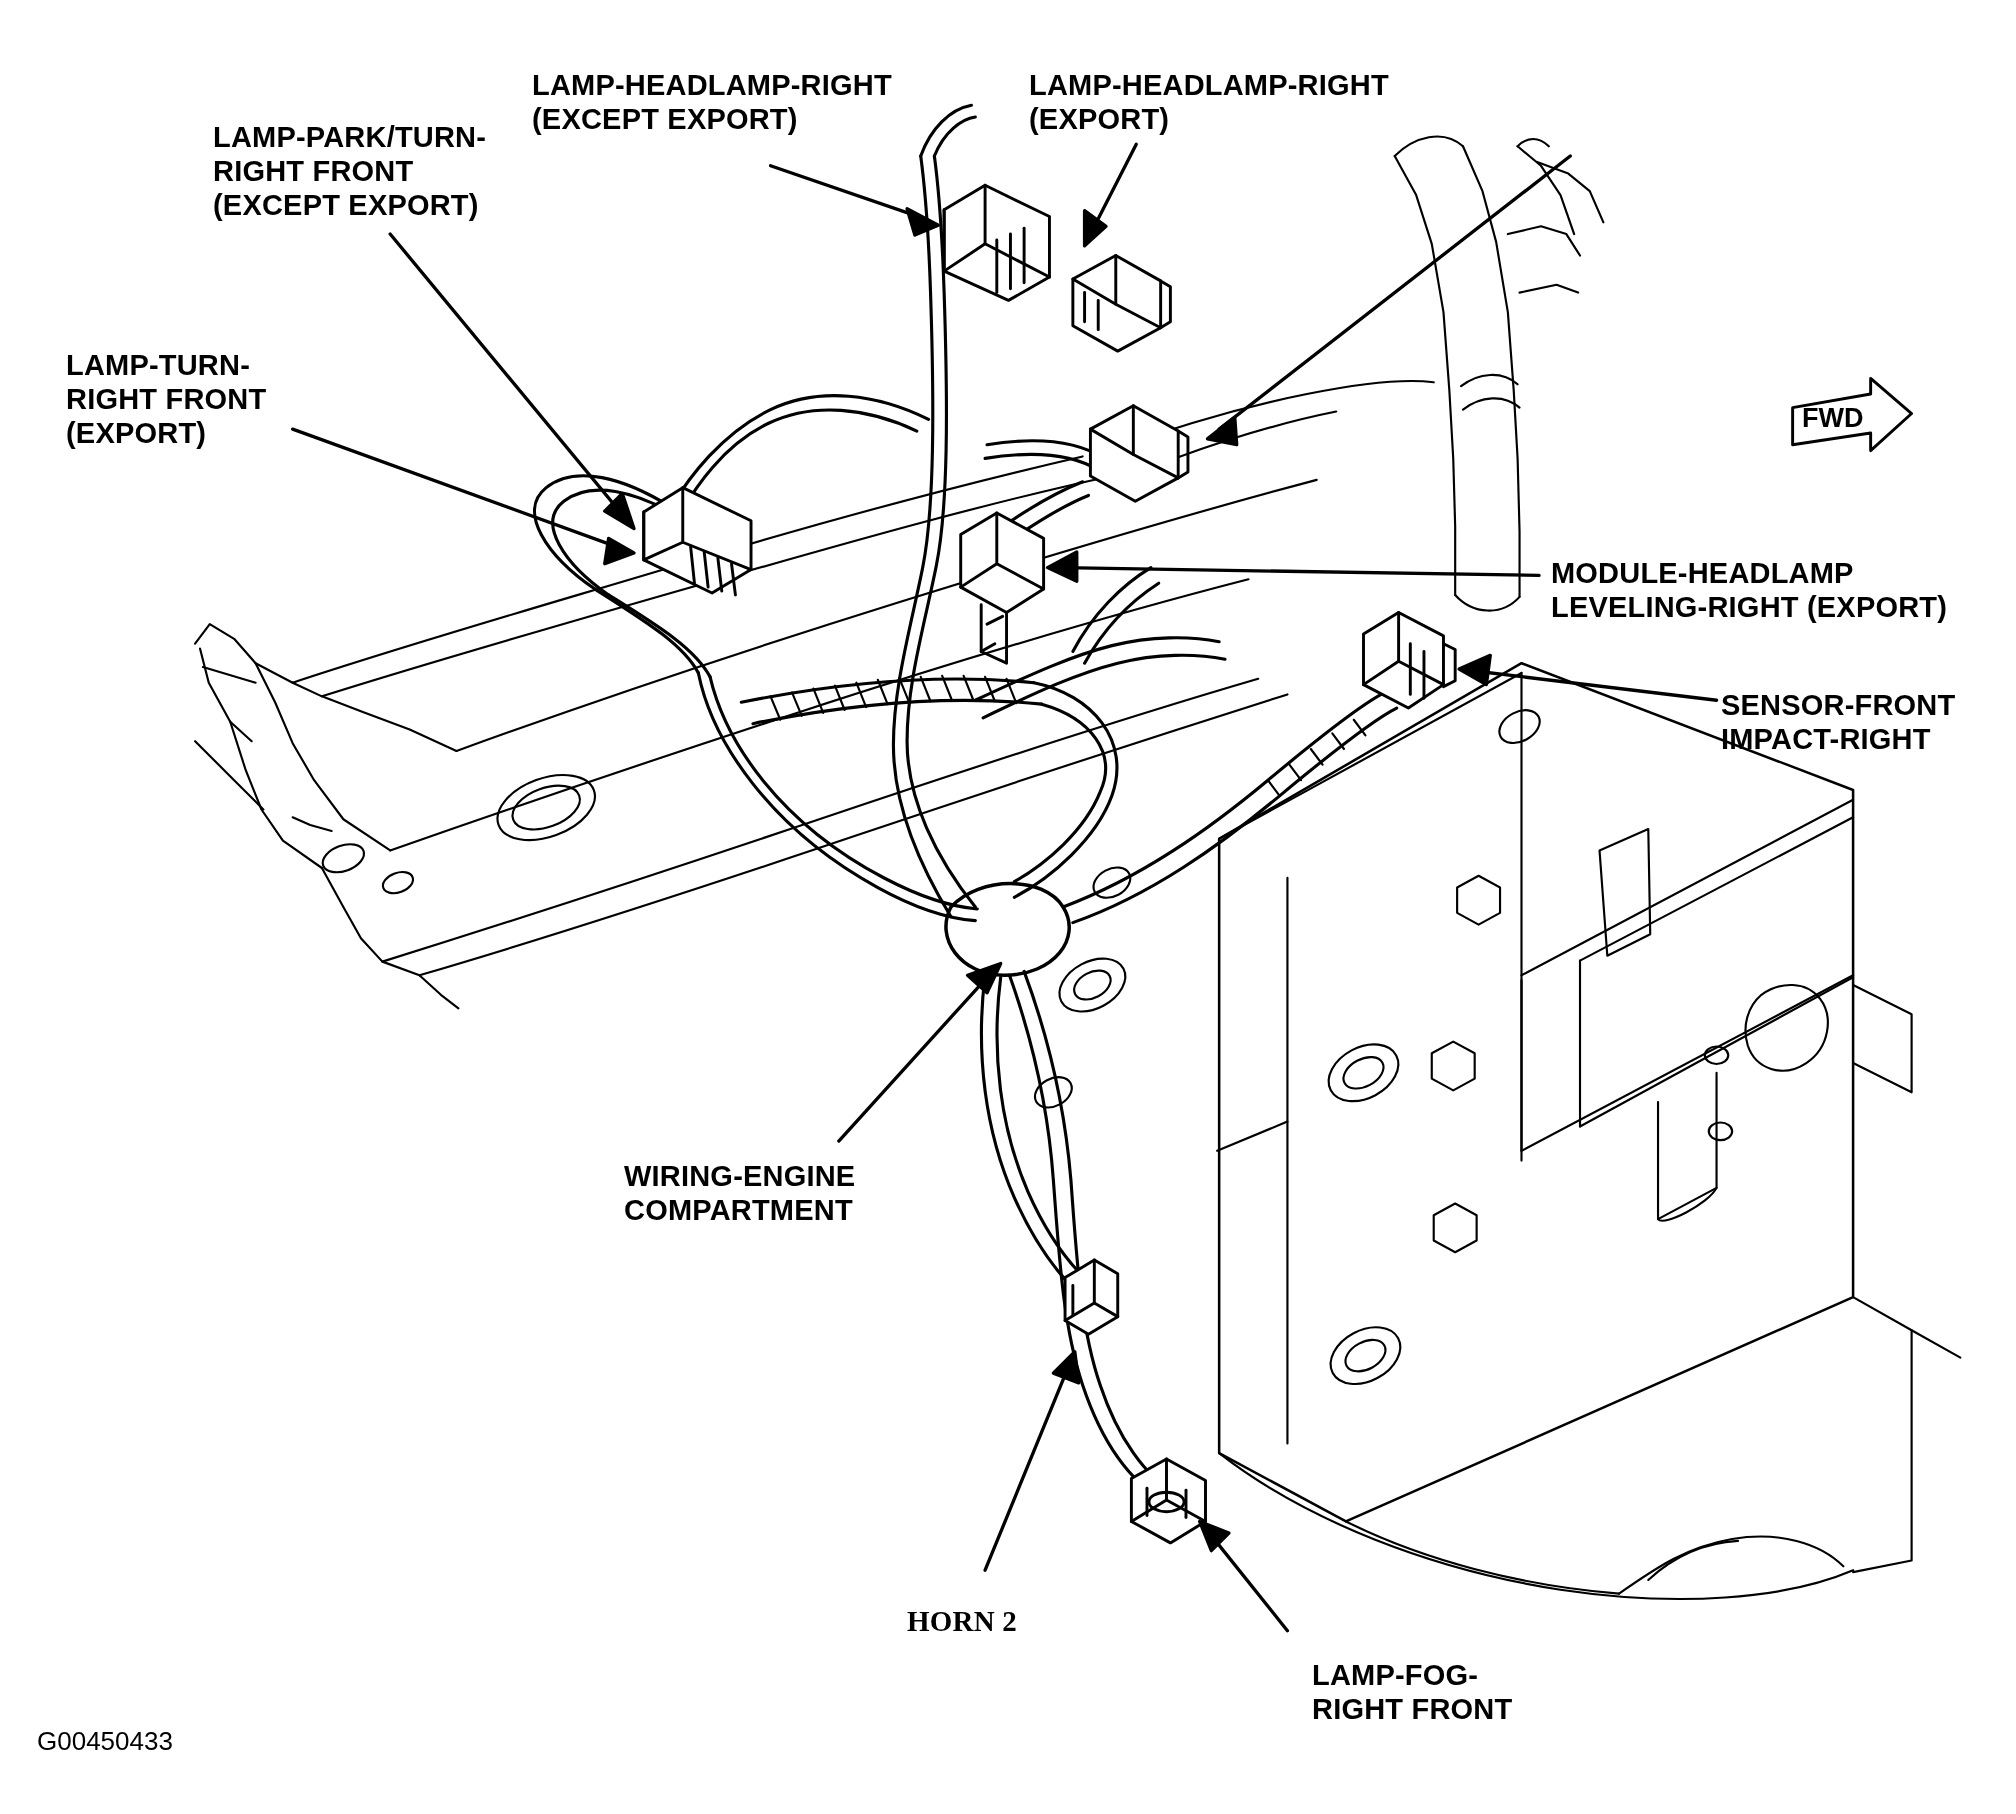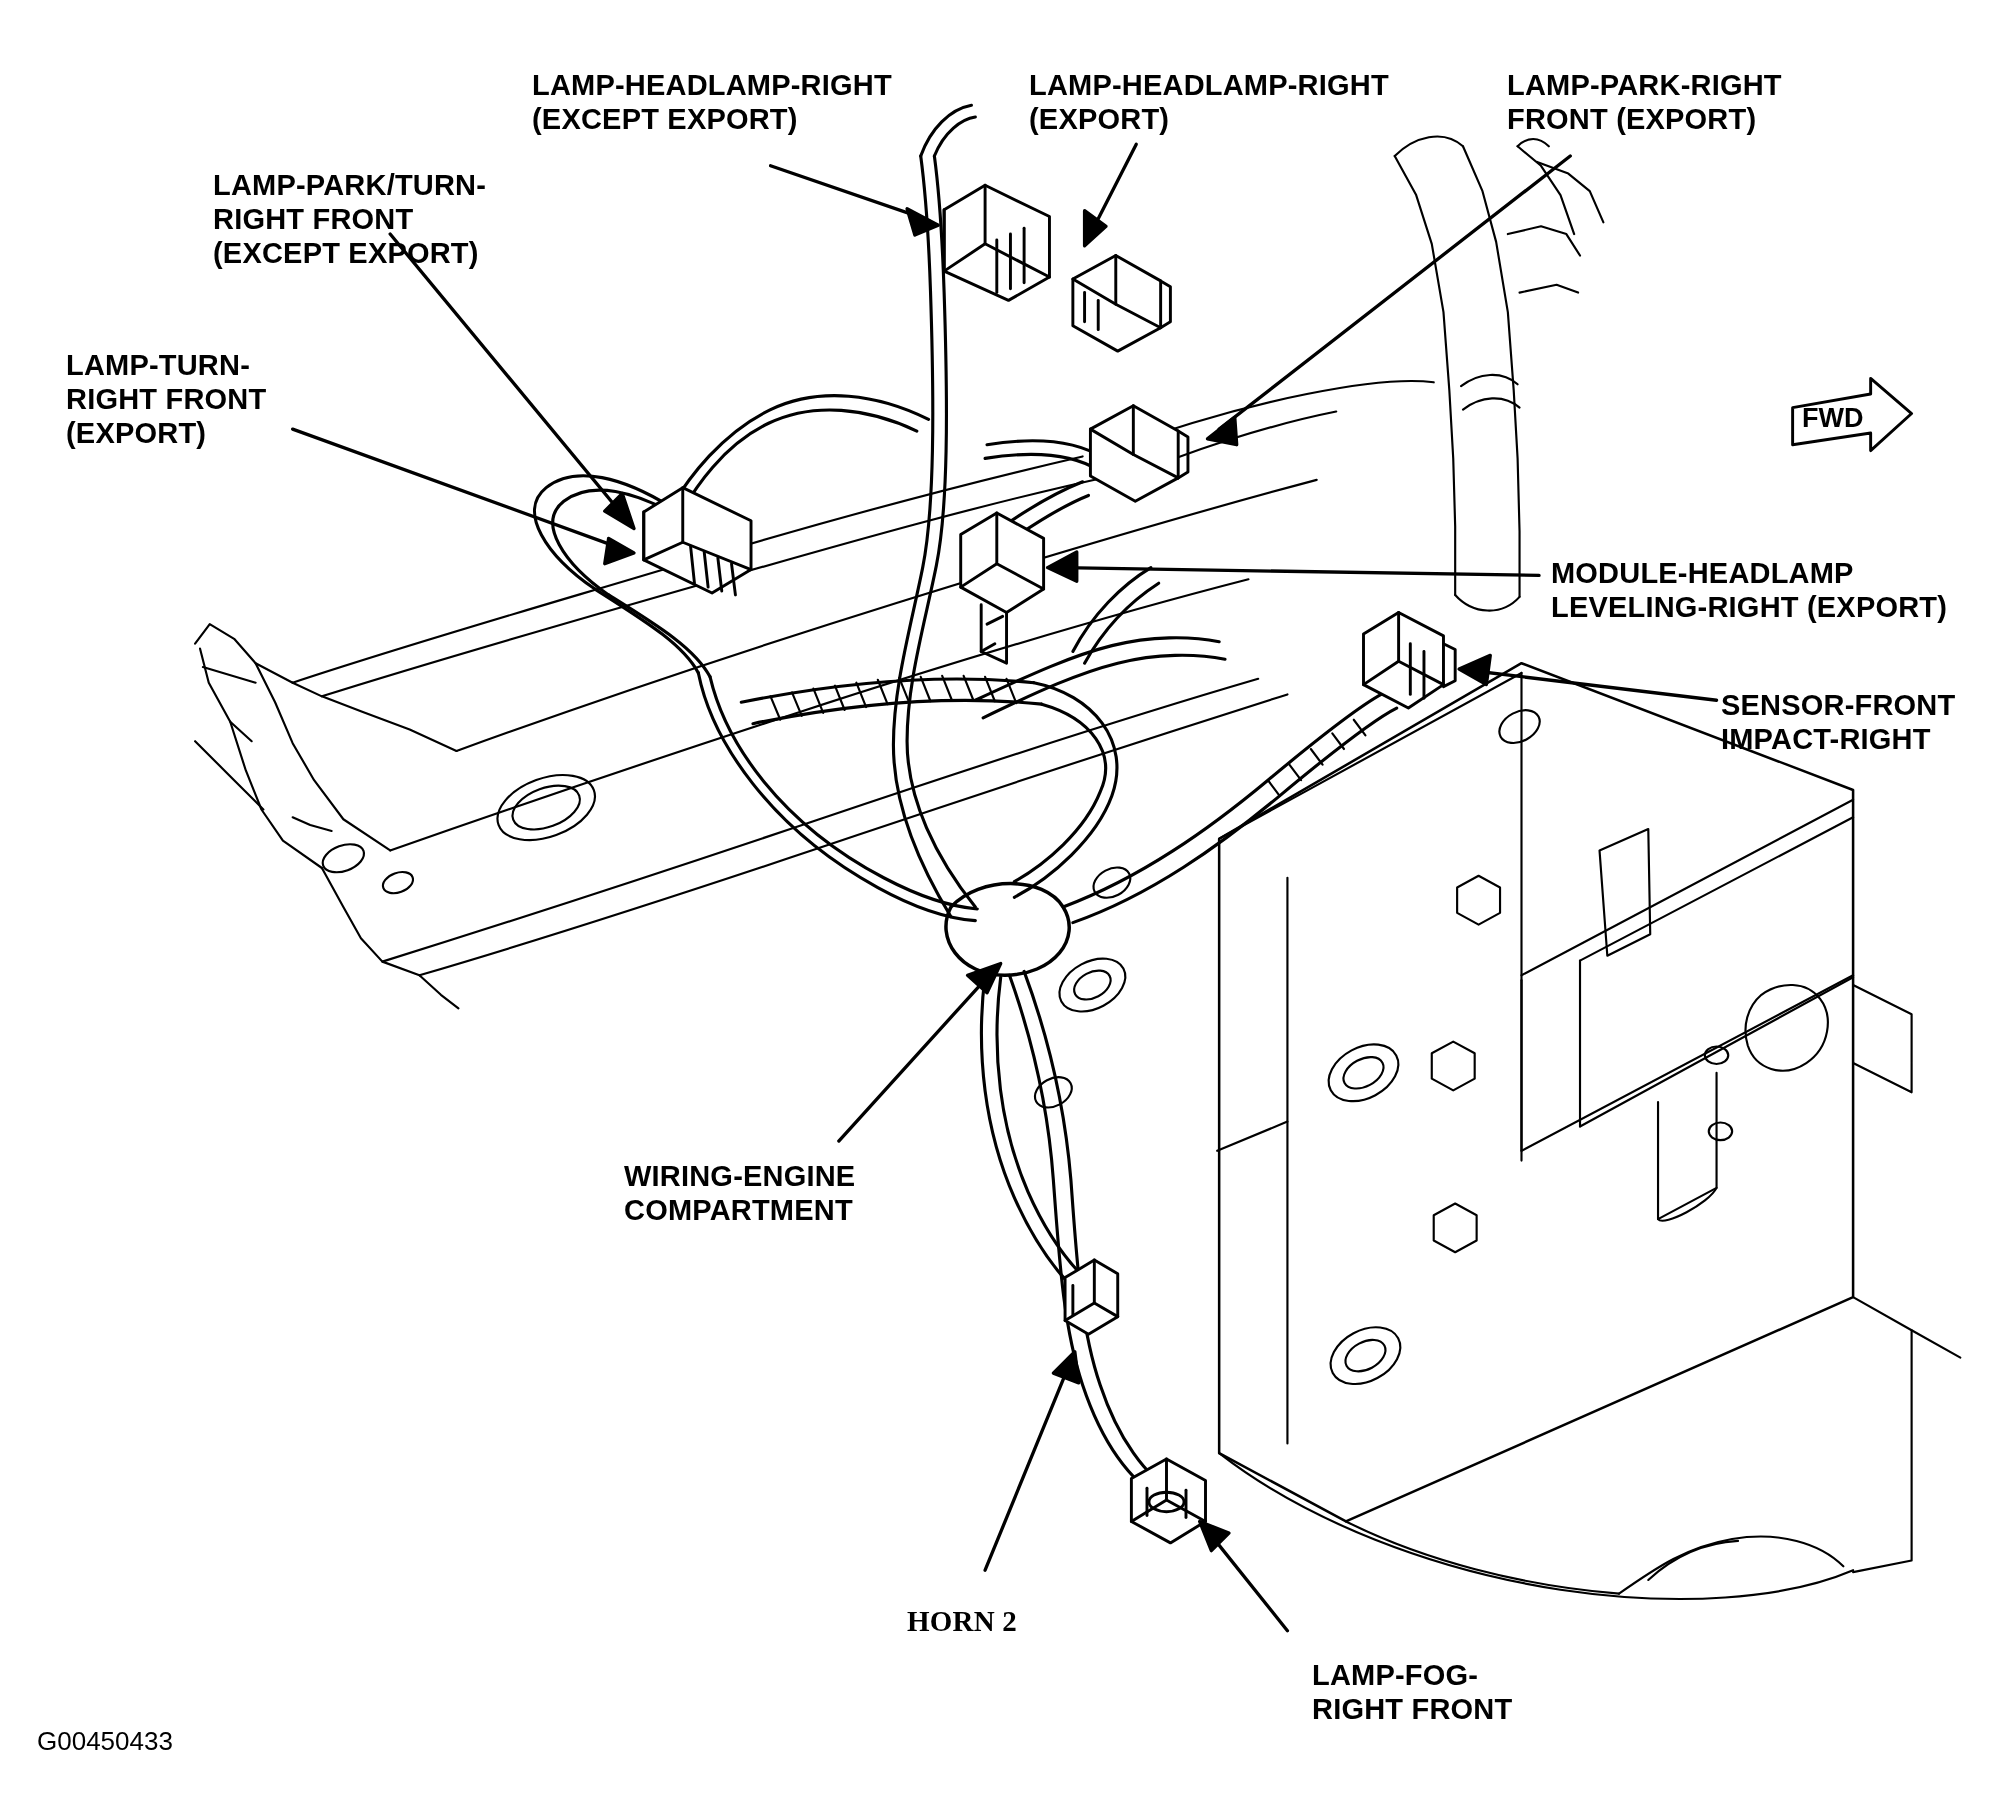--- a/index.html
+++ b/index.html
@@ -308,23 +308,21 @@
       <g stroke-width="3" fill="none">
         <path d="M1838 418 L1918 404 L1918 388 L1960 424 L1918 462 L1918 444 L1838 456 Z" fill="#fff"></path>
       </g>
     </g>
   </svg>
 
   <div class="callout sz-lg" style="left:532px; top:68px;">LAMP-HEADLAMP-RIGHT
 (EXCEPT EXPORT)</div>
   <div class="callout sz-lg" style="left:1029px; top:68px;">LAMP-HEADLAMP-RIGHT
 (EXPORT)</div>
-  <div class="callout sz-lg" style="left:1507px; top:68px;">LAMP-PARK-RIGHT
-FRONT (EXPORT)</div>
-  <div class="callout sz-lg" style="left:213px; top:120px;margin-top:48px;">LAMP-PARK/TURN-
+  <div class="callout sz-lg" style="left:213px; top:120px;">LAMP-PARK/TURN-
 RIGHT FRONT
 (EXCEPT EXPORT)</div>
   <div class="callout sz-lg" style="left:66px; top:348px;">LAMP-TURN-
 RIGHT FRONT
 (EXPORT)</div>
   <div class="callout sz-lg" style="left:1551px; top:556px;">MODULE-HEADLAMP
 LEVELING-RIGHT (EXPORT)</div>
   <div class="callout sz-lg" style="left:1721px; top:688px;">SENSOR-FRONT
 IMPACT-RIGHT</div>
   <div class="callout sz-lg" style="left:624px; top:1159px;">WIRING-ENGINE

